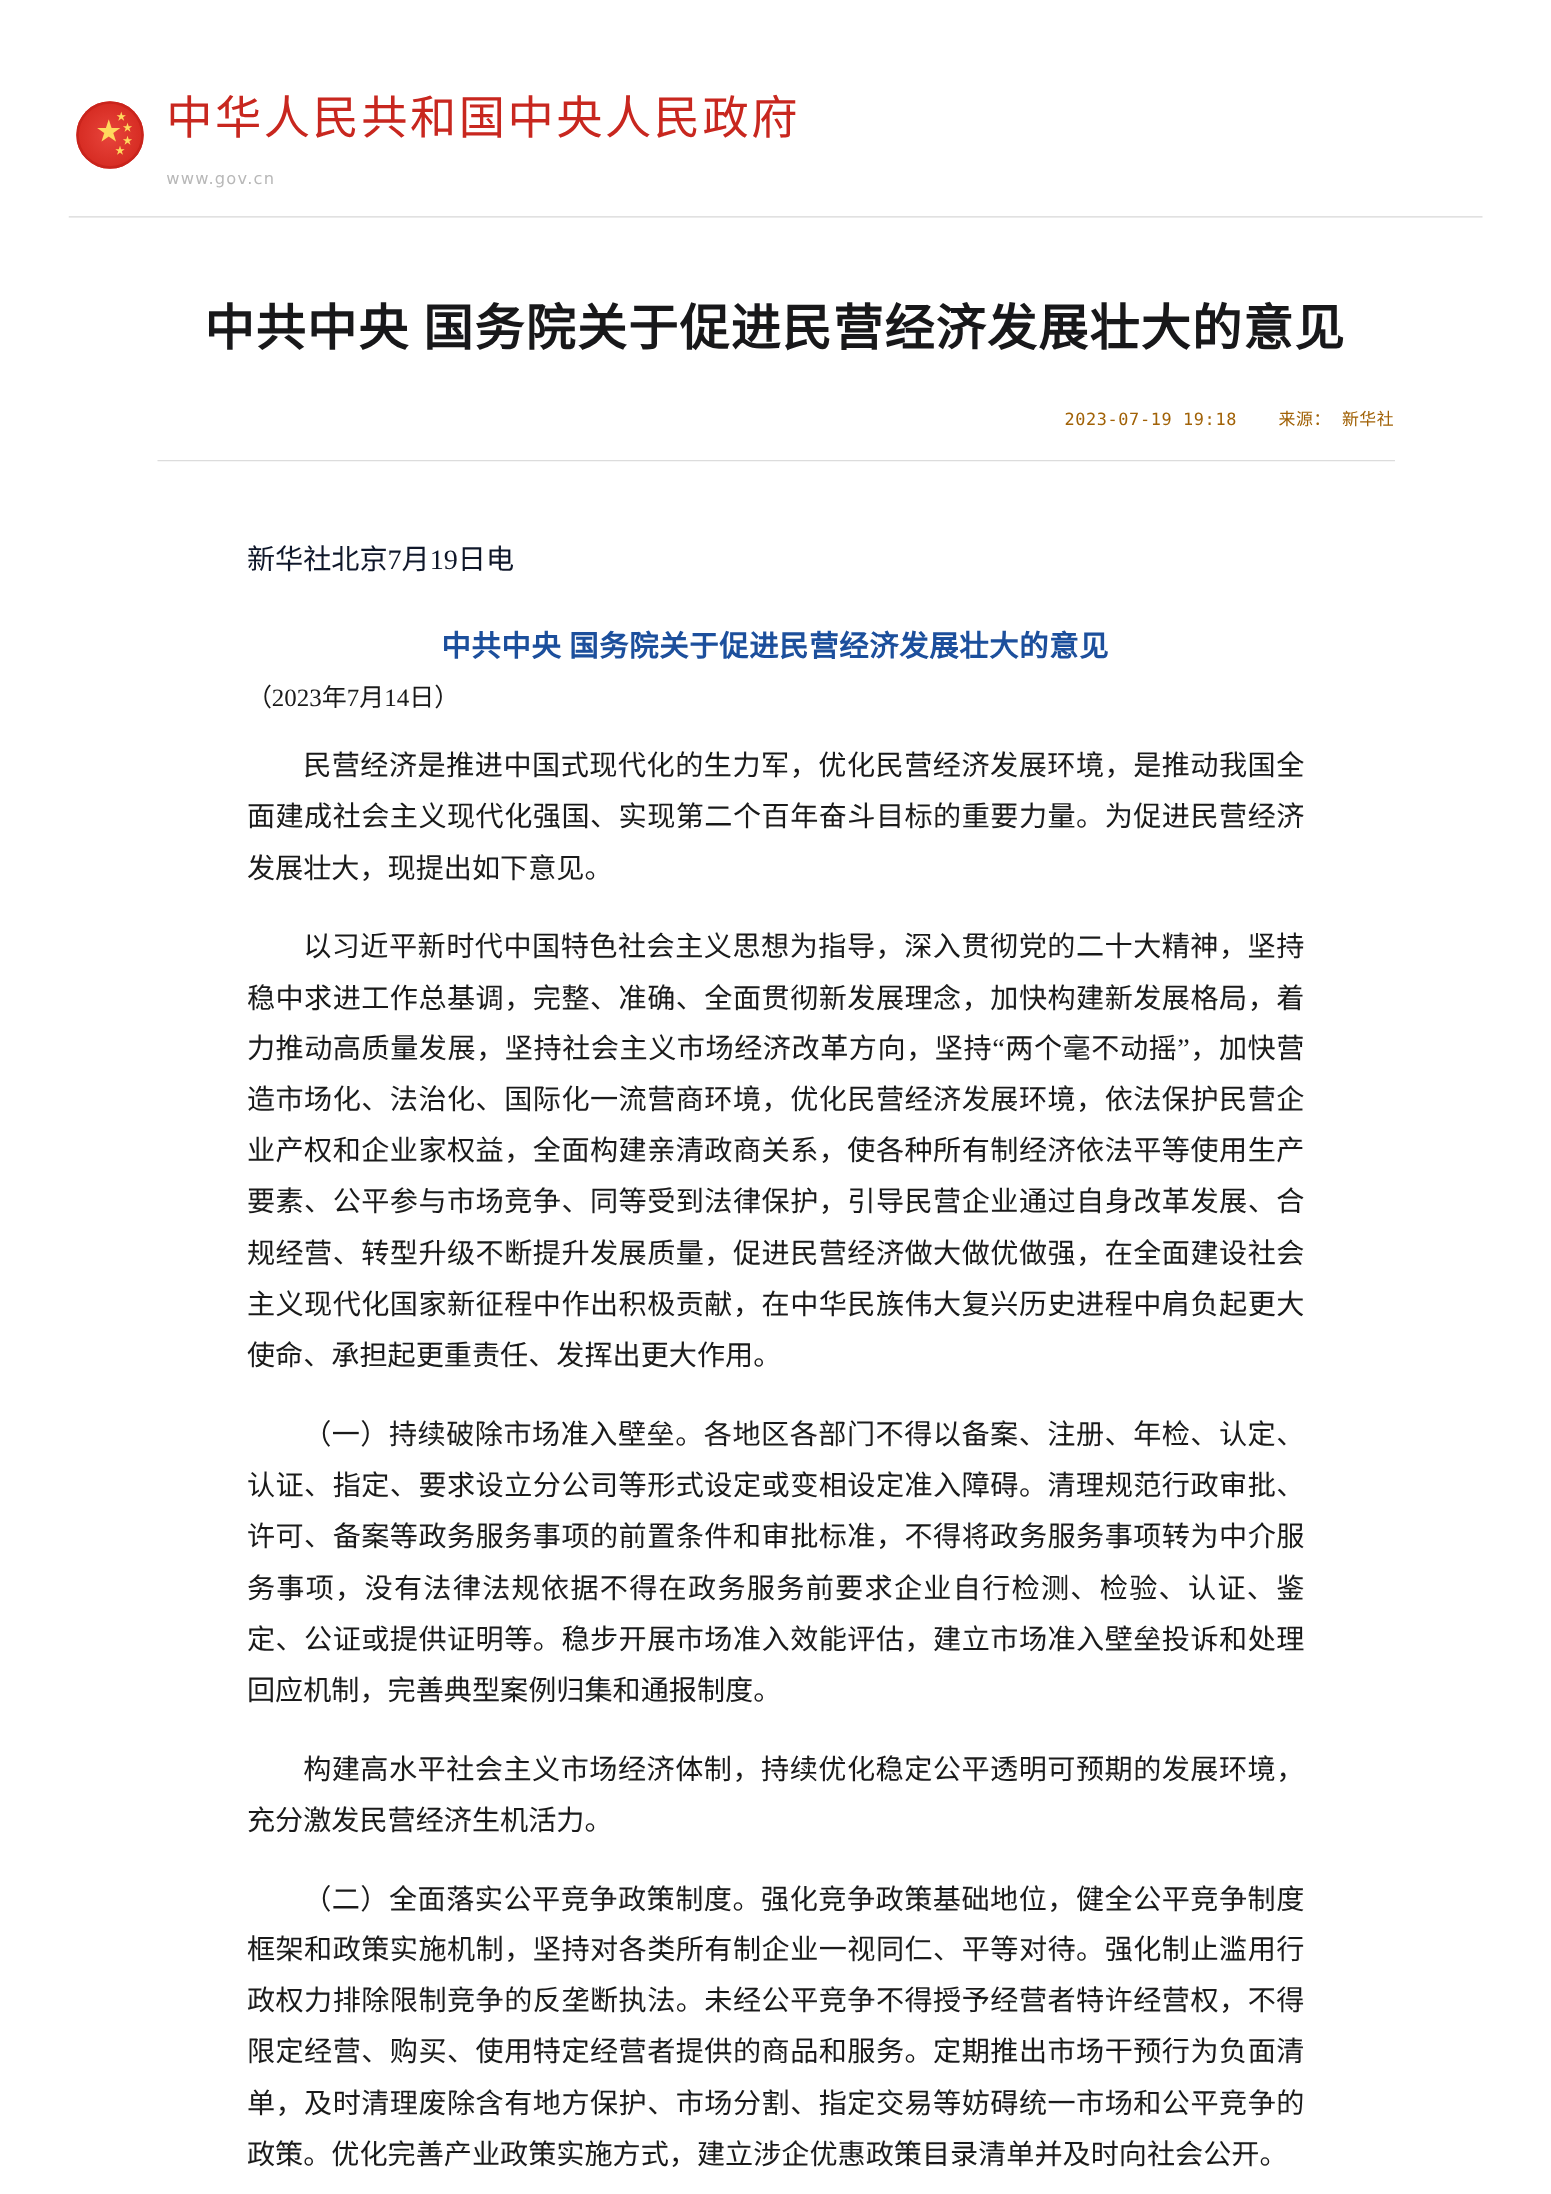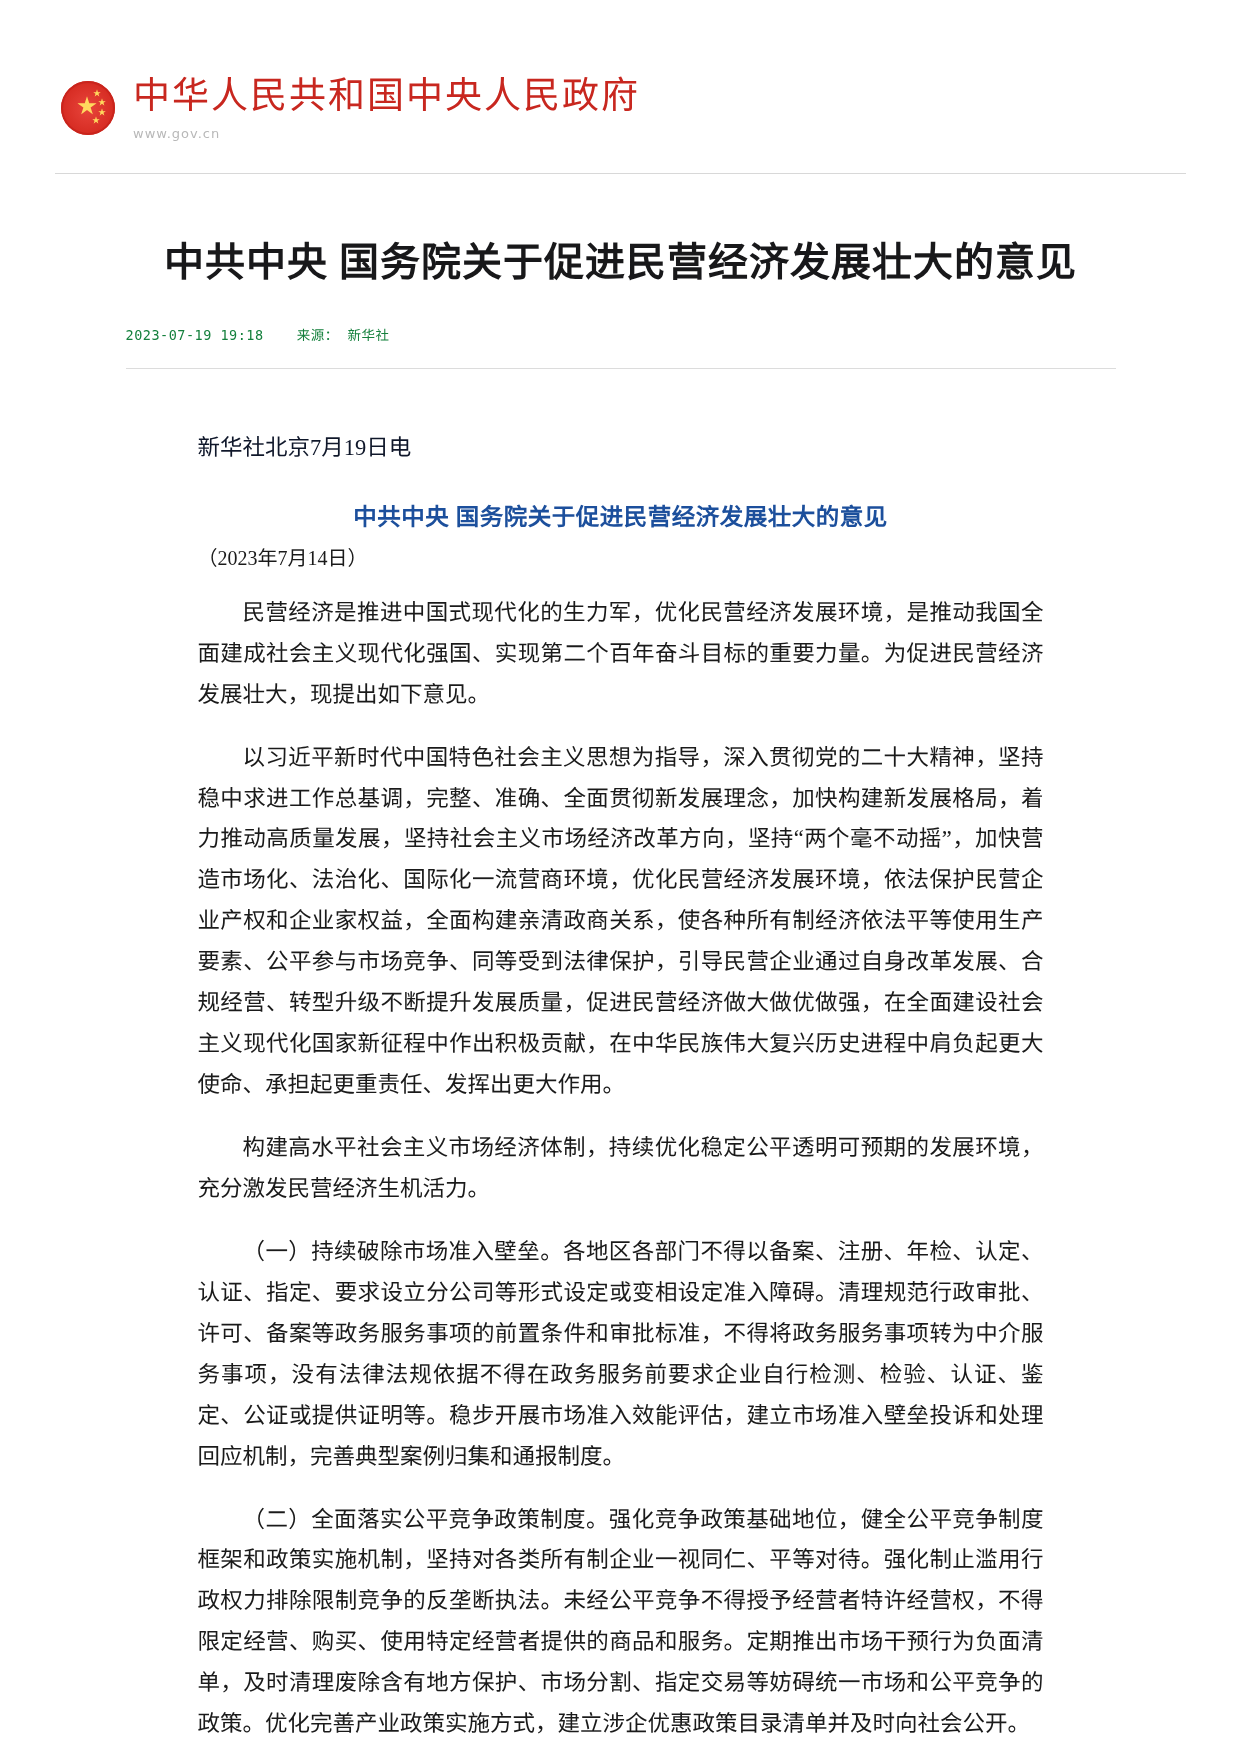--- a/index.html
+++ b/index.html
@@ -64,21 +64,21 @@
   .brand-title {
     font-family: "Liberation Serif", "DejaVu Serif", serif;
     font-weight: normal;
     font-size: 37px;
     letter-spacing: 2px;
     color: #c8271f;
     line-height: 1.15;
     white-space: nowrap;
   }
   .brand-url {
-    margin-top: 8px;
+    margin-top: 18px;
     font-family: "DejaVu Sans", "Liberation Sans", sans-serif;
     font-size: 13px;
     letter-spacing: 1px;
     color: #b8b8b8;
   }
 
   
   .article {
     margin: 0 auto;
     width: 990px;
@@ -88,25 +88,25 @@
     text-align: center;
     font-family: "Liberation Serif", "DejaVu Serif", serif;
     font-weight: bold;
     font-size: 40px;
     letter-spacing: 1px;
     color: #18181a;
     line-height: 1.35;
     margin: 0 20px;
   }
   .article-meta {
-    text-align: left;
+    text-align: right;
     margin-top: 34px;
     font-family: "DejaVu Sans Mono", "Liberation Mono", monospace;
     font-size: 13.5px;
-    color: #15803d;
+    color: #a16207;
     letter-spacing: 0.5px;
   }
   .article-meta .sep { display: inline-block; width: 16px; }
   .meta-rule {
     margin-top: 24px;
     border-bottom: 1px solid #dcdcdc;
     width: 100%;
   }
 
   .body-wrap {
@@ -183,19 +183,19 @@
     <div class="meta-rule"></div>
 
     <div class="body-wrap">
       <div class="lead">新华社北京7月19日电</div>
 
       <div class="doc-subtitle">中共中央  国务院关于促进民营经济发展壮大的意见</div>
       <div class="doc-date">（2023年7月14日）</div>
 
       <p class="para">民营经济是推进中国式现代化的生力军，优化民营经济发展环境，是推动我国全面建成社会主义现代化强国、实现第二个百年奋斗目标的重要力量。为促进民营经济发展壮大，现提出如下意见。</p>
       <p class="para">以习近平新时代中国特色社会主义思想为指导，深入贯彻党的二十大精神，坚持稳中求进工作总基调，完整、准确、全面贯彻新发展理念，加快构建新发展格局，着力推动高质量发展，坚持社会主义市场经济改革方向，坚持“两个毫不动摇”，加快营造市场化、法治化、国际化一流营商环境，优化民营经济发展环境，依法保护民营企业产权和企业家权益，全面构建亲清政商关系，使各种所有制经济依法平等使用生产要素、公平参与市场竞争、同等受到法律保护，引导民营企业通过自身改革发展、合规经营、转型升级不断提升发展质量，促进民营经济做大做优做强，在全面建设社会主义现代化国家新征程中作出积极贡献，在中华民族伟大复兴历史进程中肩负起更大使命、承担起更重责任、发挥出更大作用。</p>
+      <p class="para">（一）持续破除市场准入壁垒。各地区各部门不得以备案、注册、年检、认定、认证、指定、要求设立分公司等形式设定或变相设定准入障碍。清理规范行政审批、许可、备案等政务服务事项的前置条件和审批标准，不得将政务服务事项转为中介服务事项，没有法律法规依据不得在政务服务前要求企业自行检测、检验、认证、鉴定、公证或提供证明等。稳步开展市场准入效能评估，建立市场准入壁垒投诉和处理回应机制，完善典型案例归集和通报制度。</p>
       <p class="para">构建高水平社会主义市场经济体制，持续优化稳定公平透明可预期的发展环境，充分激发民营经济生机活力。</p>
-      <p class="para">（一）持续破除市场准入壁垒。各地区各部门不得以备案、注册、年检、认定、认证、指定、要求设立分公司等形式设定或变相设定准入障碍。清理规范行政审批、许可、备案等政务服务事项的前置条件和审批标准，不得将政务服务事项转为中介服务事项，没有法律法规依据不得在政务服务前要求企业自行检测、检验、认证、鉴定、公证或提供证明等。稳步开展市场准入效能评估，建立市场准入壁垒投诉和处理回应机制，完善典型案例归集和通报制度。</p>
       <p class="para">（二）全面落实公平竞争政策制度。强化竞争政策基础地位，健全公平竞争制度框架和政策实施机制，坚持对各类所有制企业一视同仁、平等对待。强化制止滥用行政权力排除限制竞争的反垄断执法。未经公平竞争不得授予经营者特许经营权，不得限定经营、购买、使用特定经营者提供的商品和服务。定期推出市场干预行为负面清单，及时清理废除含有地方保护、市场分割、指定交易等妨碍统一市场和公平竞争的政策。优化完善产业政策实施方式，建立涉企优惠政策目录清单并及时向社会公开。</p>
     </div>
   </div>
 
 </div>
 
 </body></html>

